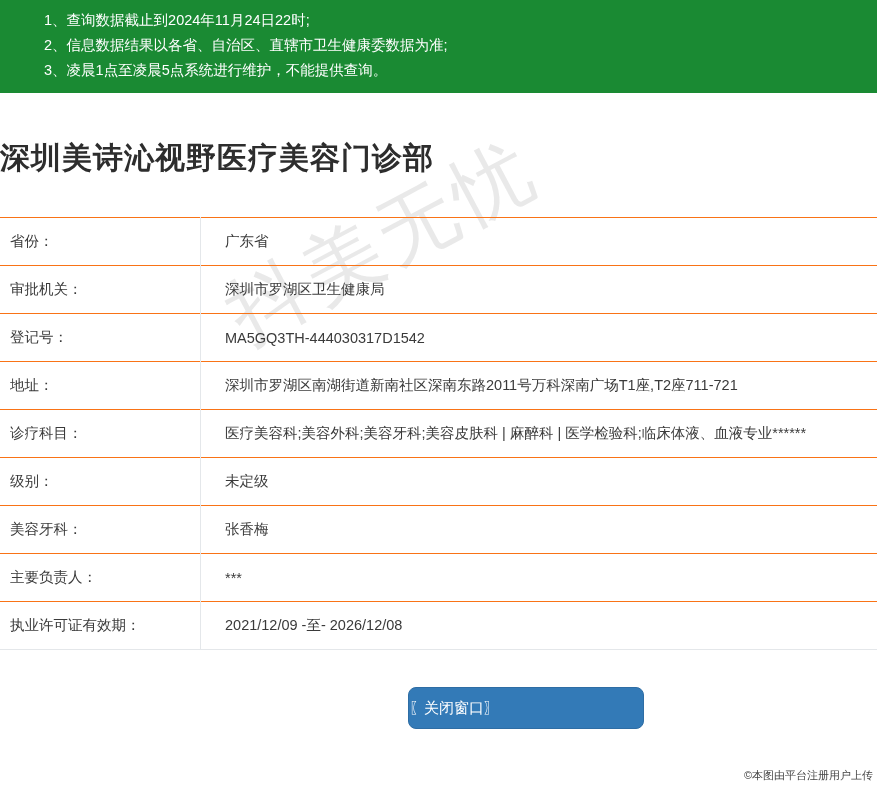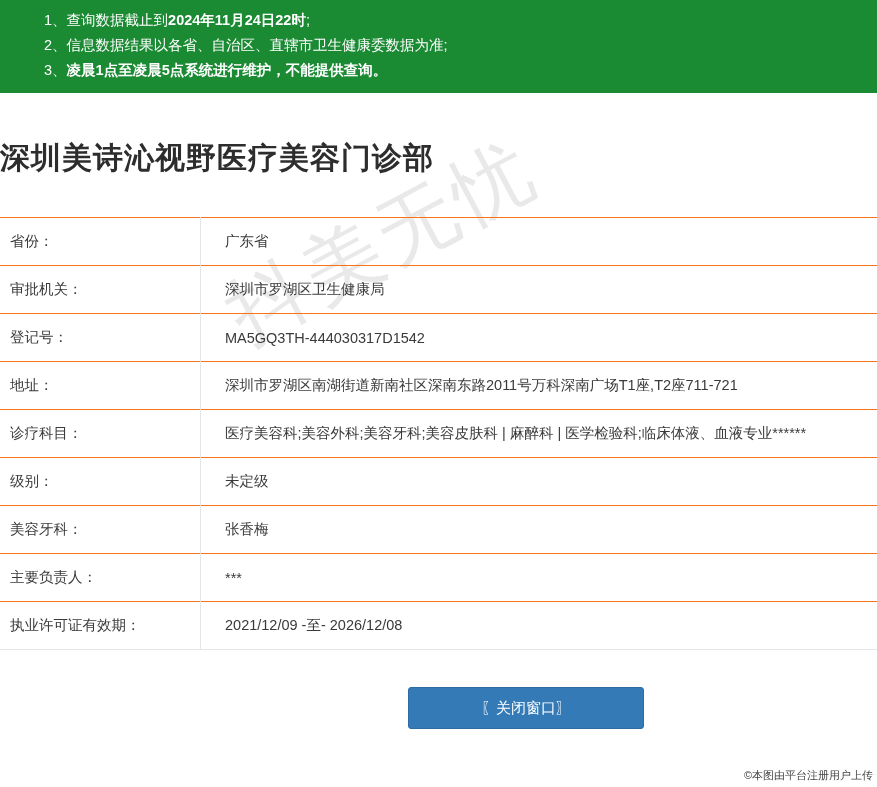--- a/index.html
+++ b/index.html
@@ -22,21 +22,21 @@
     color: #ffffff;
     padding: 8px 0 10px 0;
     font-size: 14.5px;
     line-height: 25px;
   }
   .notice-line {
     padding-left: 44px;
     white-space: nowrap;
   }
   .notice-line b {
-    font-weight: bold;
+    font-weight: normal;
   }
 
   
   .title {
     text-align: left;
     font-size: 30px;
     font-weight: bold;
     color: #2d2d2d;
     padding: 45px 0 38px 0;
     letter-spacing: 1px;
@@ -101,27 +101,27 @@
     height: 120px;
   }
   .close-btn {
     position: absolute;
     left: 408px;
     top: 20px;
     width: 236px;
     height: 42px;
     background: #337ab7;
     border: 1px solid #2e6da4;
-    border-radius: 3px;
+    border-radius: 8px;
     color: #ffffff;
     font-size: 15px;
     font-family: "Liberation Sans", sans-serif;
     cursor: pointer;
     line-height: 40px;
-    text-align: center;
+    text-align: left;
     padding: 0;
   }
   .upload-note {
     position: absolute;
     right: 4px;
     bottom: 4px;
     font-size: 11px;
     color: #444444;
     white-space: nowrap;
   }

